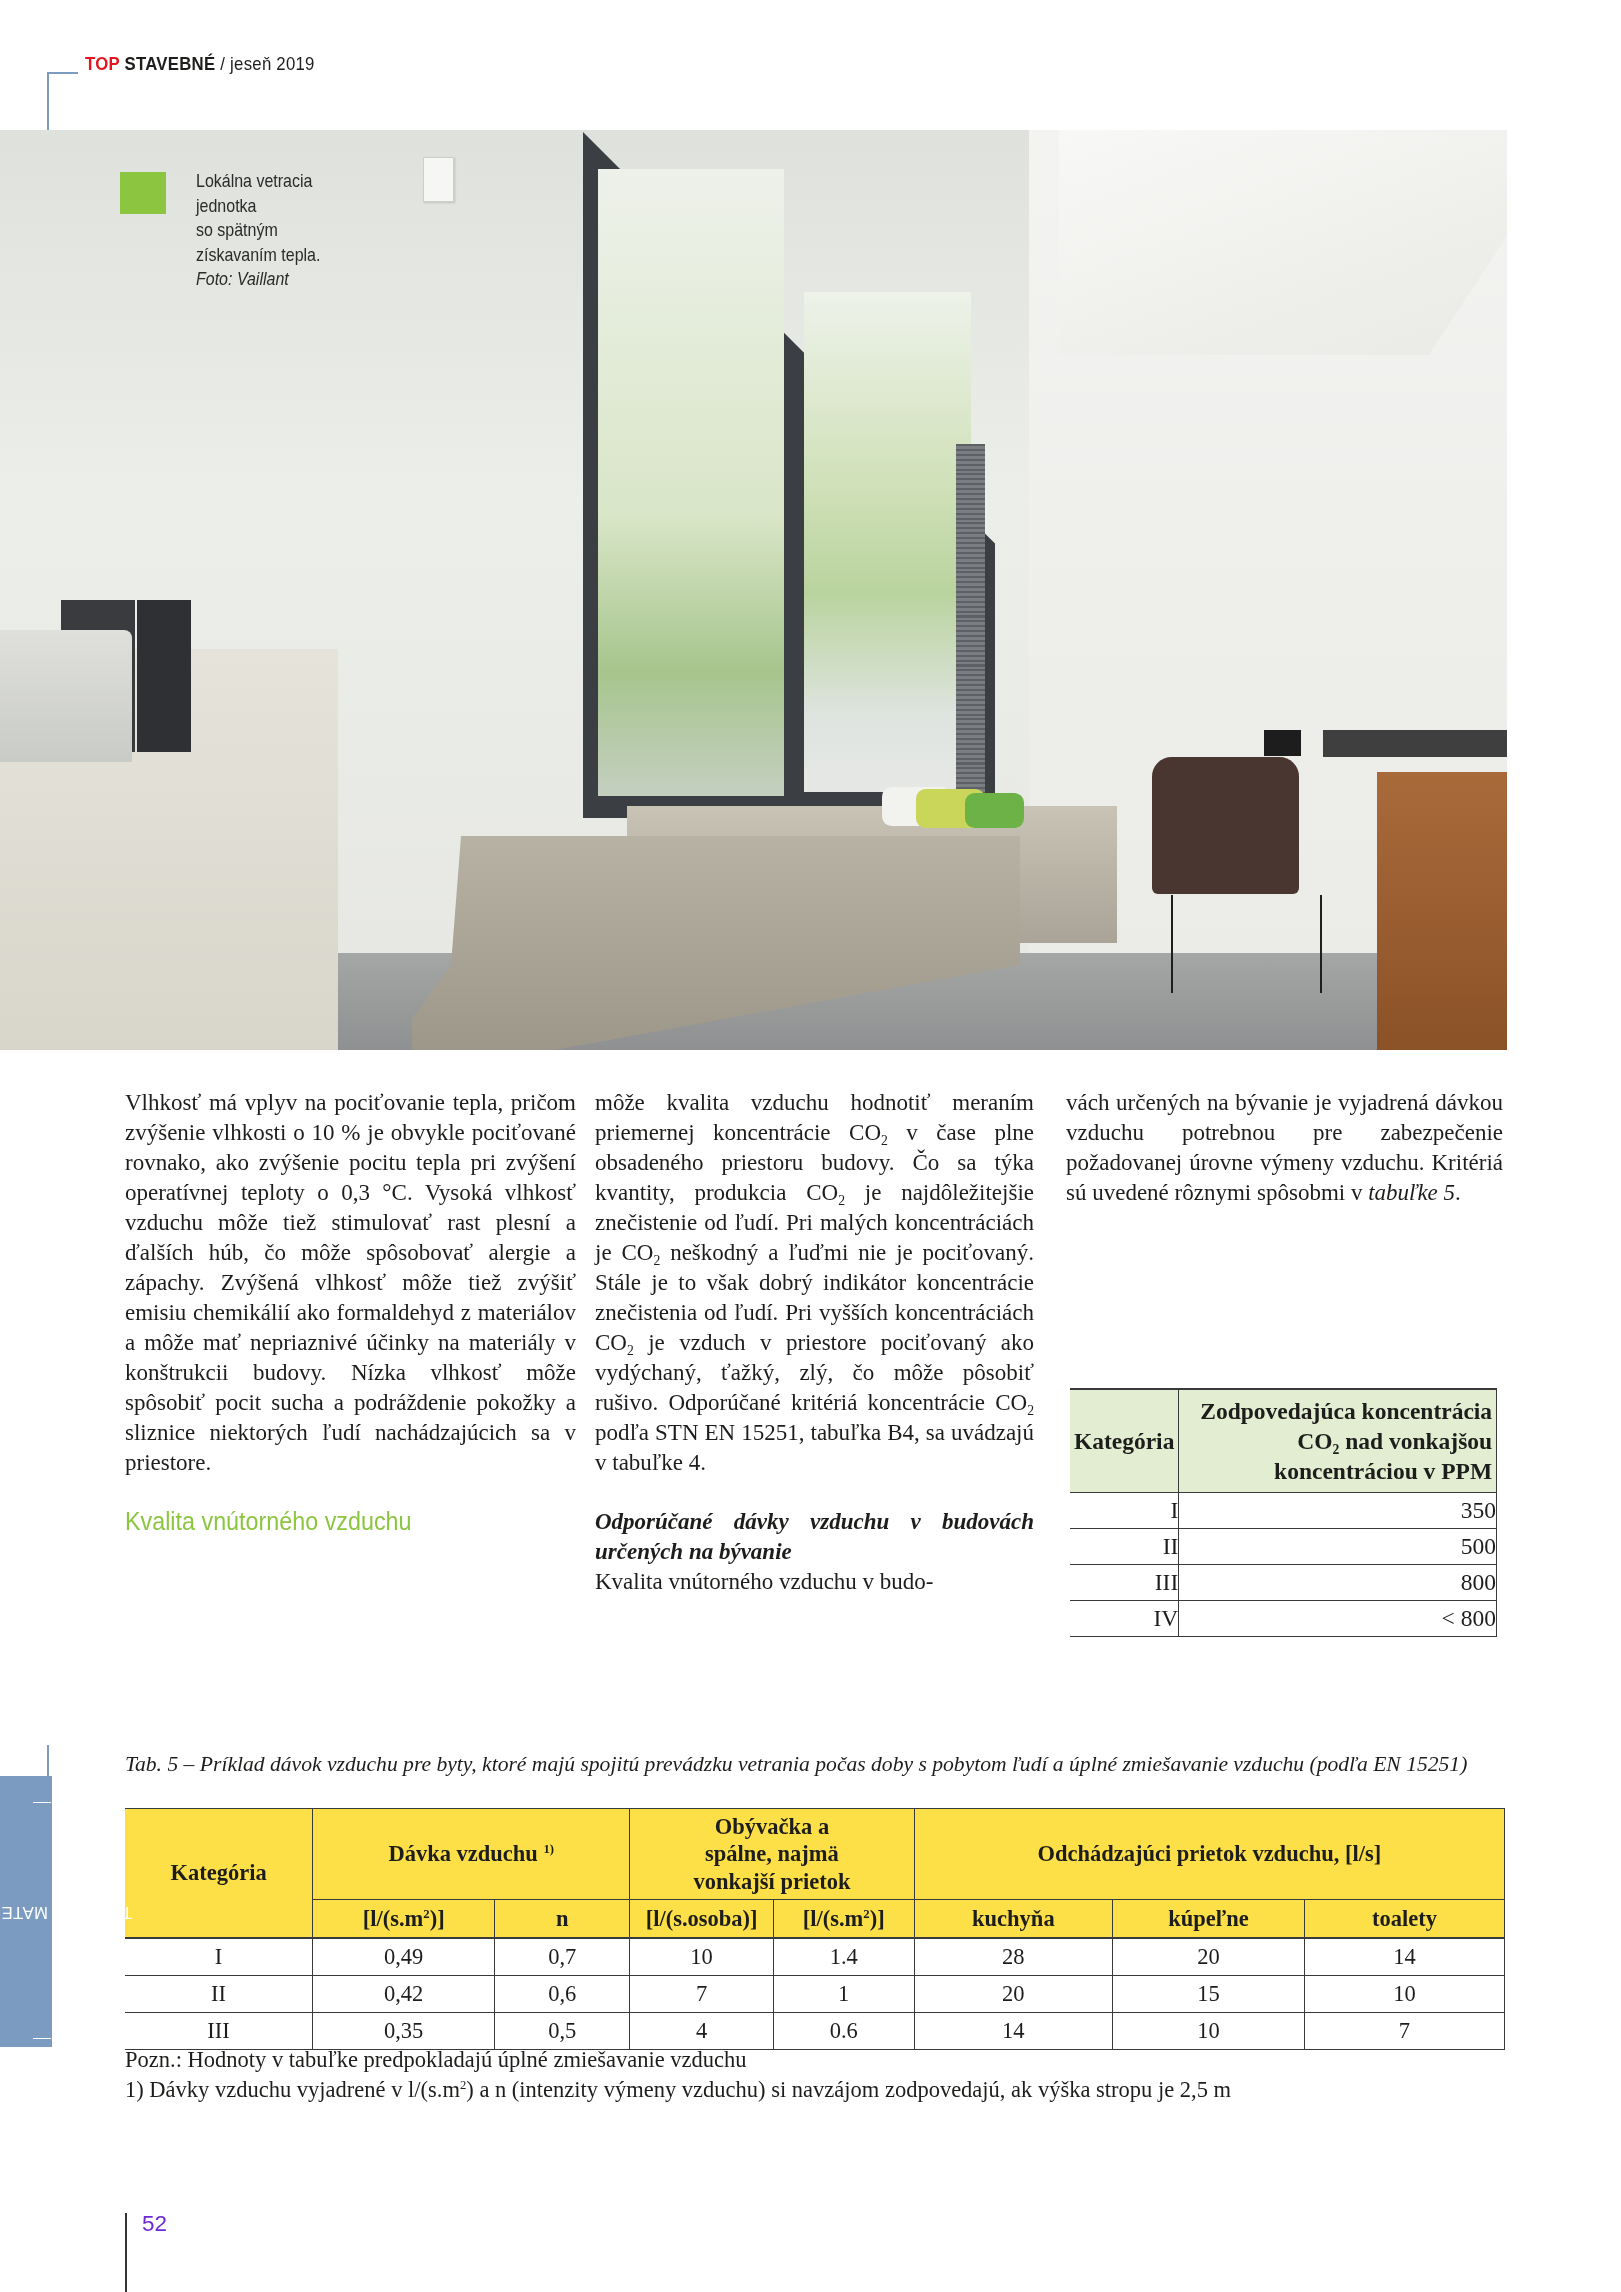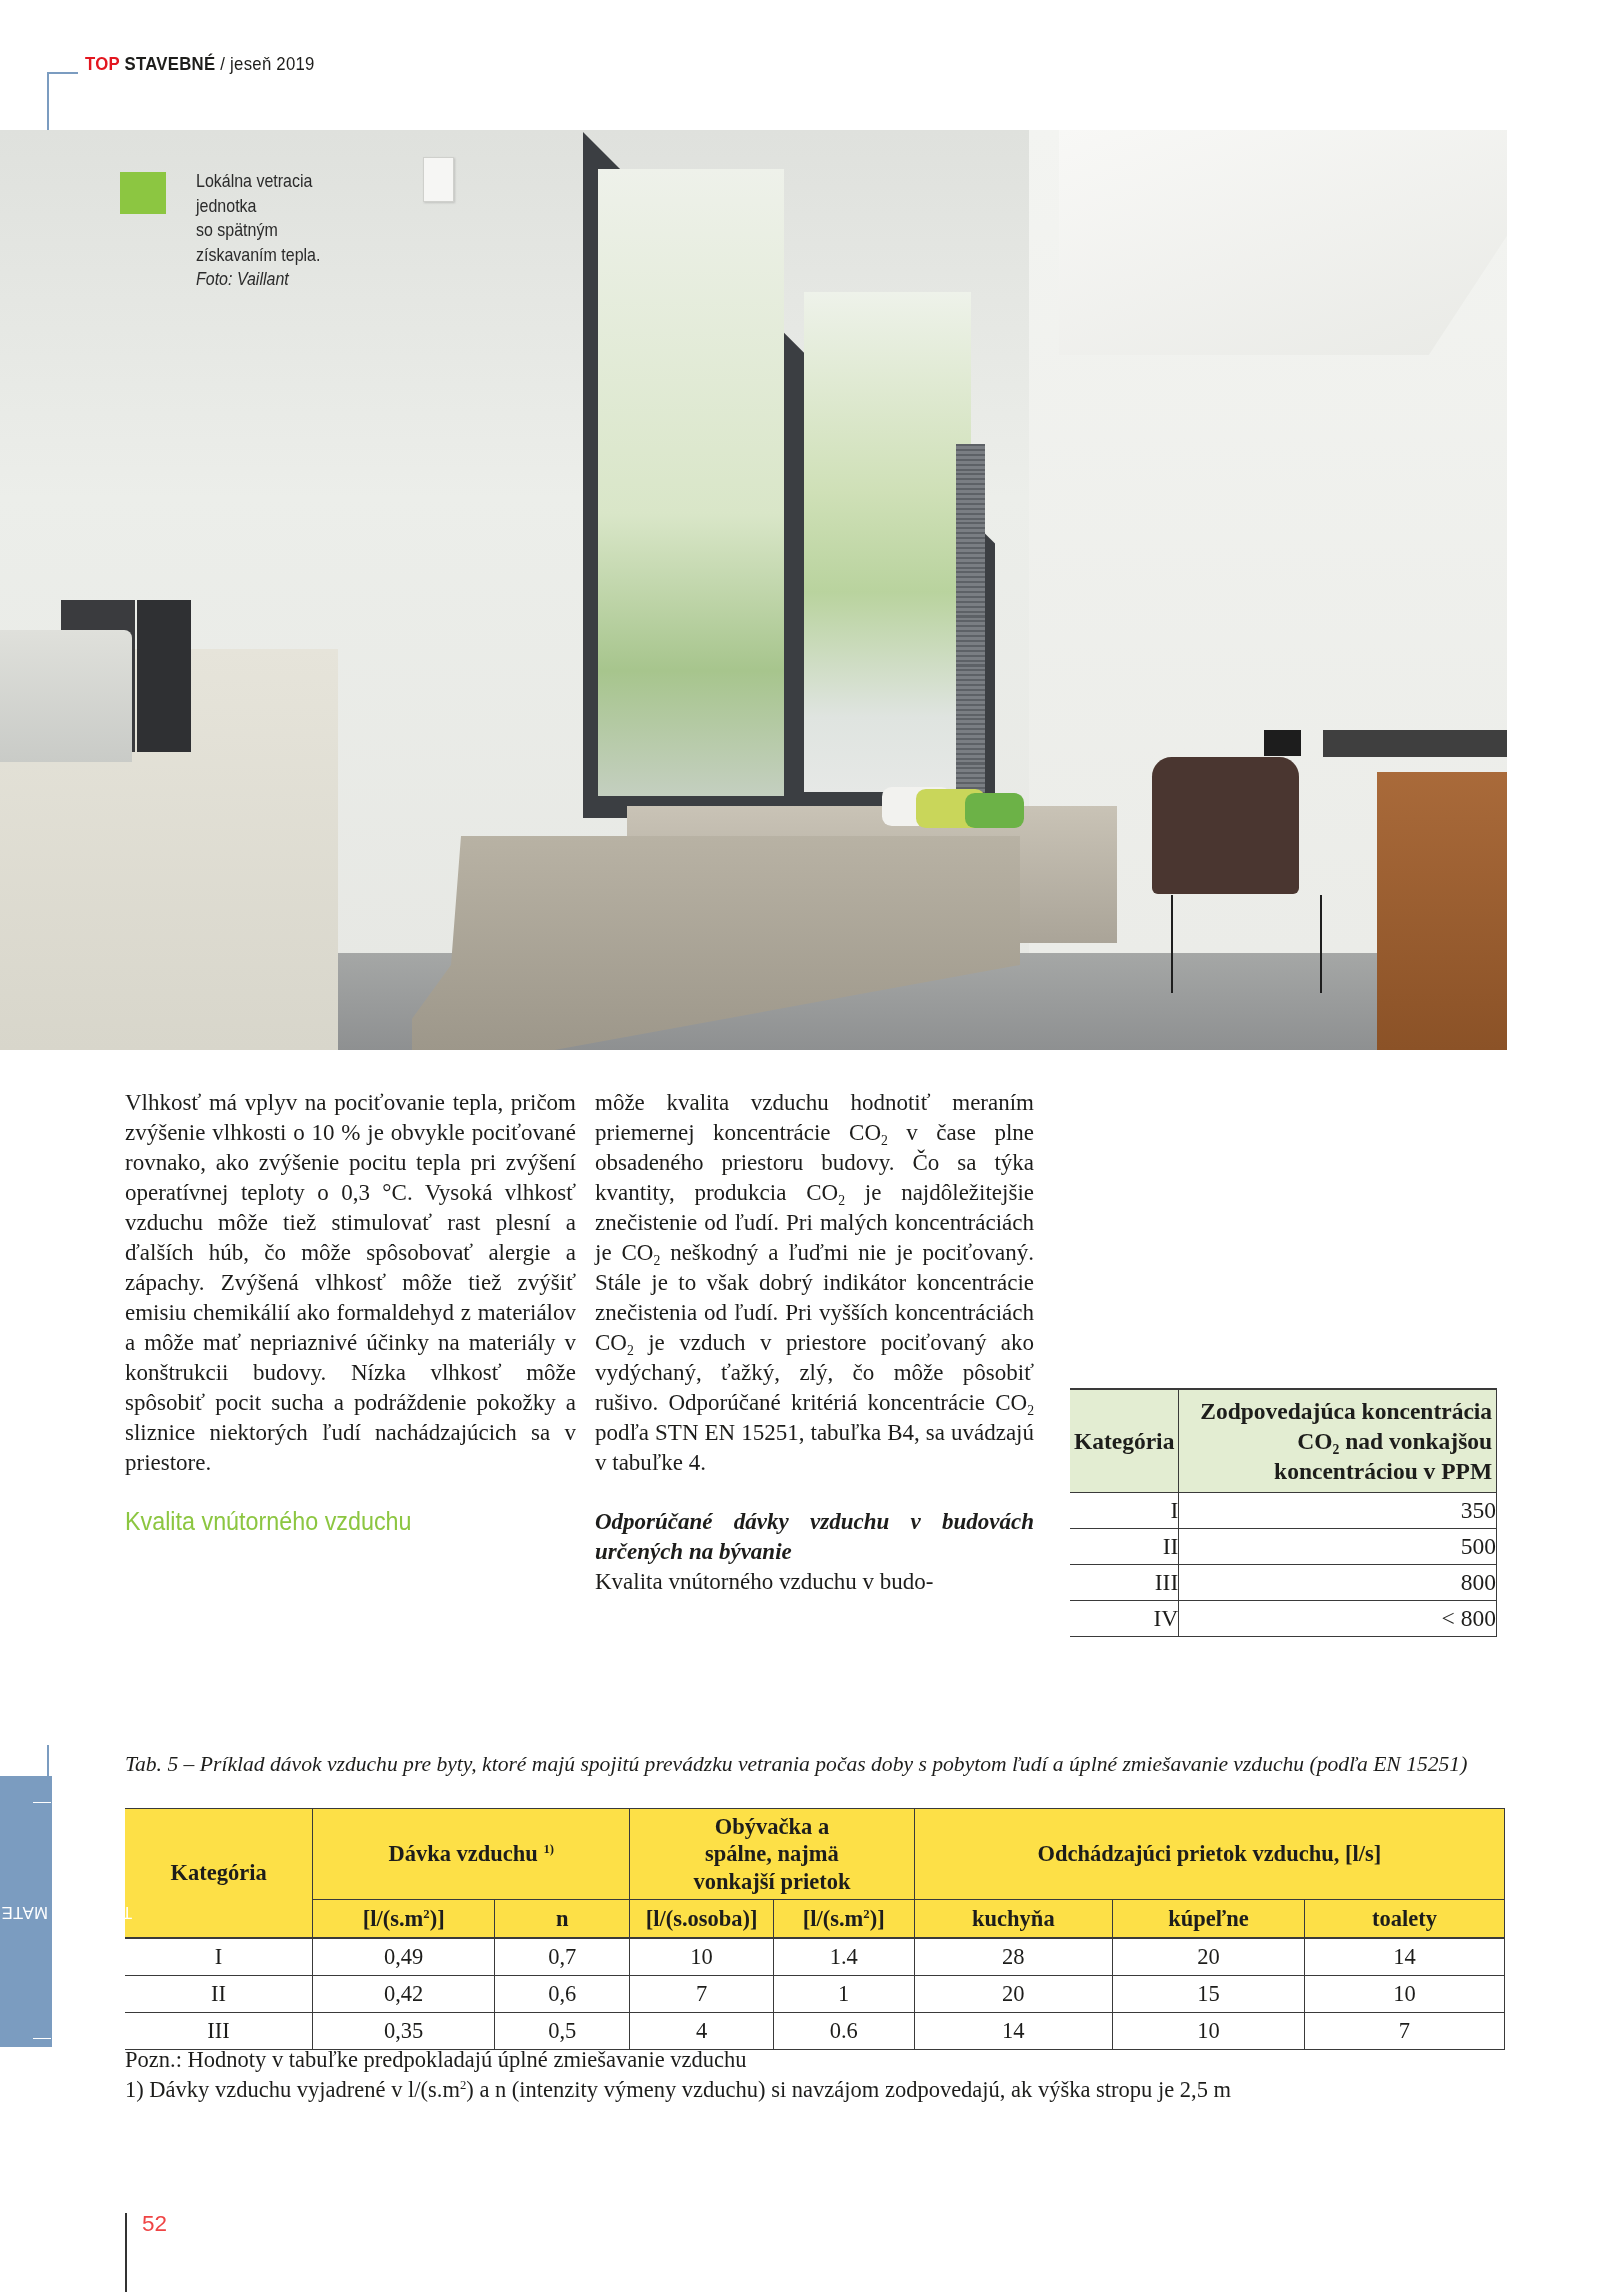--- a/index.html
+++ b/index.html
@@ -74,21 +74,21 @@
   
   #side-tab{left:0;top:1776px;width:52px;height:271px;background:#7b9cc0;}
   #side-line-top{left:47px;top:1745px;width:2px;height:33px;background:#7b9cc0;}
   #side-text{left:0;top:1776px;width:52px;height:271px;display:flex;align-items:center;justify-content:center;}
   #side-text span{display:block;transform:rotate(-90deg);white-space:nowrap;color:#ffffff;font-family:"Liberation Sans","DejaVu Sans",sans-serif;font-size:16.7px;letter-spacing:0.5px;}
   #side-text .cap{font-size:26.5px;}
   #side-tick-top{left:33px;top:1802px;width:17.6px;height:1px;background:#ffffff;}
   #side-tick-bot{left:33px;top:2038px;width:17.6px;height:1px;background:#ffffff;}
   
   #foot-line{left:125px;top:2213px;width:2px;height:79px;background:#333;}
-  #pagenum{left:142px;top:2211px;font-family:"Liberation Sans","DejaVu Sans",sans-serif;font-size:22.5px;color:#ef4444;}
+  #pagenum{left:142px;top:2211px;font-family:"Liberation Sans","DejaVu Sans",sans-serif;font-size:22.5px;color:#6d28d9;}
 </style>
 </head>
 <body>
 
 <div class="abs" id="hdr-line-h"></div>
 <div class="abs" id="hdr-line-v"></div>
 <div class="abs" id="hdr">
   <span class="red">TOP</span>
   <span class="dark">STAVEBNÉ</span><span class="thin"> / </span><span class="thin">jeseň 2019</span>
 </div>
@@ -132,20 +132,21 @@
 </div>
 
 <div class="col" id="col2">
   <p><span>môže kvalita vzduchu hodnotiť meraním priemernej koncentrácie CO</span><sub>2</sub><span> v čase plne obsadeného priestoru budovy. Čo sa týka kvantity, produkcia CO</span><sub>2</sub><span> je najdôležitejšie znečistenie od ľudí. Pri malých koncentráciách je CO</span><sub>2</sub><span> neškodný a ľuďmi nie je pociťovaný. Stále je to však dobrý indikátor koncentrácie znečistenia od ľudí. Pri vyšších koncentráciách CO</span><sub>2</sub><span> je vzduch v priestore pociťovaný ako vydýchaný, ťažký, zlý, čo môže pôsobiť rušivo. Odporúčané kritériá koncentrácie CO</span><sub>2</sub><span> podľa STN EN 15251, tabuľka B4, sa uvádzajú v tabuľke 4.</span></p>
   <div class="gap"></div>
   <p class="bold-ital">Odporúčané dávky vzduchu v budovách určených na bývanie</p>
   <p>Kvalita vnútorného vzduchu v budo-</p>
 </div>
 
 <div class="col" id="col3">
+  <p><span>vách určených na bývanie je vyjadrená dávkou vzduchu potrebnou pre zabezpečenie požadovanej úrovne výmeny vzduchu. Kritériá sú uvedené rôznymi spôsobmi v </span><span class="ital">tabuľke 5</span><span>.</span></p>
   <div class="gap"></div>
 </div>
 
 <table id="tab4">
   <thead>
     <tr>
       <th style="width:24%">Kategória</th>
       <th><span>Zodpovedajúca koncentrácia CO</span><sub>2</sub><span> nad vonkajšou koncentráciou v PPM</span></th>
     </tr>
   </thead>

